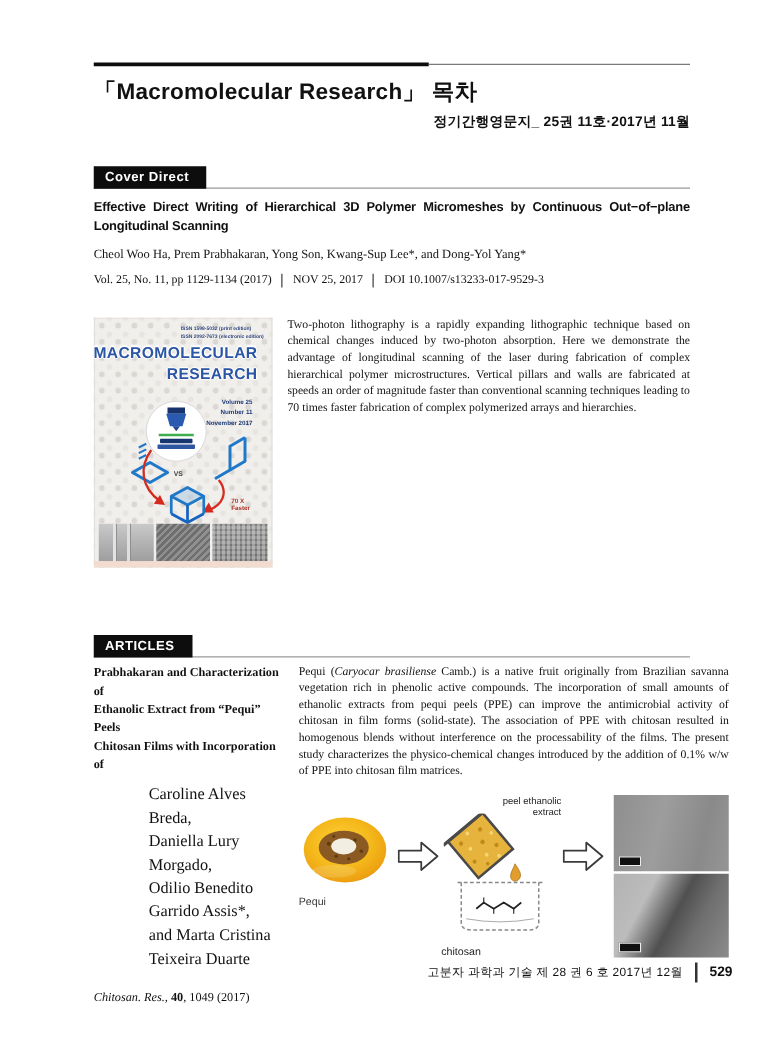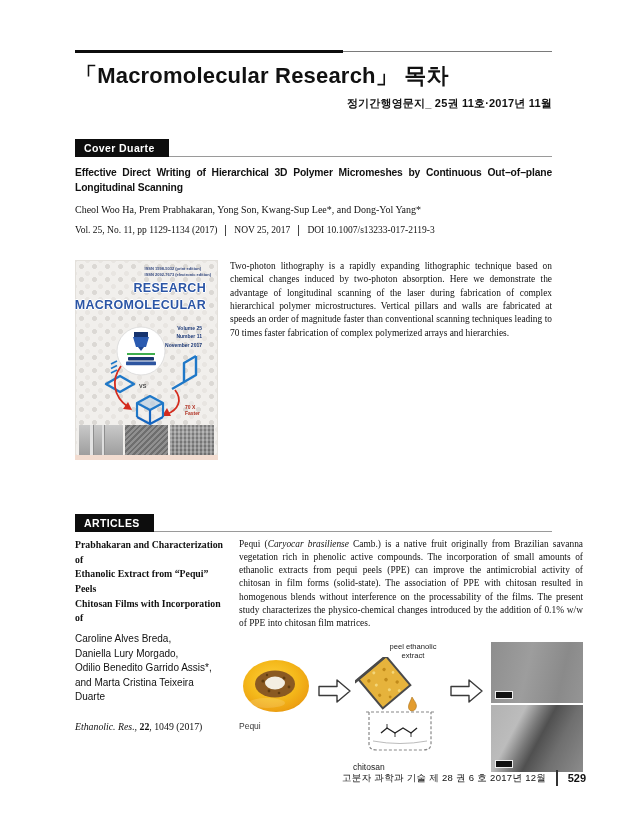--- a/index.html
+++ b/index.html
@@ -8,21 +8,21 @@
     font-family:"Liberation Sans", sans-serif; color:#111;
     -webkit-font-smoothing:antialiased;
   }
   .content { position:absolute; left:75px; top:0; width:477px; }
 
   
   .top-rule { margin-top:50px; position:relative; height:3px; }
   .top-rule .thick { position:absolute; left:0; top:0; width:268px; height:3px; background:#0d0d0d; }
   .top-rule .thin  { position:absolute; left:268px; right:0; top:1px; height:1px; background:#7a7a7a; }
 
-  .page-title { margin:8px 0 0 0; font-size:22px; font-weight:bold; letter-spacing:0.2px; }
+  .page-title { margin:8px 0 0 0; font-size:18px; font-weight:bold; letter-spacing:0.2px; }
   .issue-info { text-align:right; font-weight:bold; font-size:11px; margin-top:5px; letter-spacing:0.2px; }
 
   
   .section-head { position:relative; height:18px; }
   .section-head .head-rule { position:absolute; left:0; right:0; bottom:0; height:1px; background:#9a9a9a; }
   .badge { position:absolute; left:0; bottom:0; background:#0d0d0d; color:#fff;
            font-size:10.5px; font-weight:bold; padding:3px 14px 3px 9px; letter-spacing:0.4px; }
   .head-cover { margin-top:28px; }
   .head-articles { margin-top:54px; }
 
@@ -71,37 +71,37 @@
       linear-gradient(180deg,#9b9b9b,#868686); }
   .cover-pink { position:absolute; left:0; right:0; bottom:0; height:5px; background:#f2dcd0; }
 
   .cover-abstract { flex:1; margin-left:12px; font-family:"Liberation Serif", serif;
                     font-size:9.4px; line-height:1.42; text-align:justify; }
 
   
   .article-row { margin-top:6px; display:flex; }
   .article-left { width:150px; flex:none; }
   .article-title { font-family:"Liberation Serif", serif; font-weight:bold; font-size:9.8px; line-height:1.5; }
-  .article-authors { margin-top:6px; font-family:Liberation Sans, sans-serif; font-size:10px; line-height:1.45; }
+  .article-authors { margin-top:6px; font-family:Liberation Serif, serif; font-size:13px; line-height:1.45;margin-left:44px; }
   .article-cite { margin-top:16px; font-family:"Liberation Serif", serif; font-size:9.8px; }
   .article-cite .j { font-style:italic; }
   .article-cite .v { font-weight:bold; }
   .article-right { flex:1; margin-left:14px; }
   .article-abstract { font-family:"Liberation Serif", serif; font-size:9.4px; line-height:1.4; text-align:justify; }
   .article-abstract .it { font-style:italic;margin-top:36px; }
 
   
   .figure-row { margin-top:12px; height:132px; display:flex; align-items:flex-start; }
   .fig-fruit { width:78px; flex:none; text-align:left; margin-top:16px; }
   .fruit-label { font-size:8.5px; color:#3a3a3a; margin-top:1px; }
   .fig-arrow { flex:none; margin:36px 1px 0 1px; }
   .fig-mid { position:relative; width:96px; height:132px; flex:none; }
   .extract-label { position:absolute; top:0; left:24px; right:0; text-align:center;
                    font-size:7.6px; line-height:1.2; color:#222; }
-  .extract-label span { display:block; }
+  .extract-label span { display:block;text-align:right; }
   .beaker-svg { position:absolute; top:15px; left:2px; }
   .dish-svg { position:absolute; top:68px; left:12px; }
   .dish-label { position:absolute; bottom:2px; left:0; right:0; font-size:8.5px; color:#222; }
   .fig-sem { width:92px; height:130px; flex:none; margin-left:6px; display:flex; flex-direction:column; gap:2px; }
   .sem-top { height:61px; position:relative;
              background:linear-gradient(103deg,#8e8e8e,#9d9d9d 40%,#8a8a8a 75%,#959595); }
   .sem-bottom { flex:1; position:relative;
              background:linear-gradient(118deg,#b2b2b2 0%,#bcbcbc 28%,#7a7a7a 42%,#505050 52%,#6f6f6f 70%,#8c8c8c 100%); }
   .scalebar { position:absolute; left:4px; bottom:4px; width:16px; height:6px;
               background:#111; border:1px solid #eee; }
@@ -119,43 +119,43 @@
 
   <div class="top-rule">
     <div class="thick"></div>
     <div class="thin"></div>
   </div>
   <h1 class="page-title">「Macromolecular Research」 목차</h1>
   <div class="issue-info">정기간행영문지_ 25권 11호·2017년 11월</div>
 
   <div class="section-head head-cover">
     <div class="head-rule"></div>
-    <div class="badge">Cover Duarte</div>
+    <div class="badge">Cover Direct</div>
   </div>
 
   <div class="paper-title">Effective Direct Writing of Hierarchical 3D Polymer Micromeshes by Continuous Out−of−plane Longitudinal Scanning</div>
   <div class="paper-authors">Cheol Woo Ha, Prem Prabhakaran, Yong Son, Kwang-Sup Lee*, and Dong-Yol Yang*</div>
   <div class="paper-cite">
     <span>Vol. 25, No. 11, pp 1129-1134 (2017)</span>
     <span class="cite-sep"></span>
     <span>NOV 25, 2017</span>
     <span class="cite-sep"></span>
-    <span>DOI 10.1007/s13233-017-2119-3</span>
+    <span>DOI 10.1007/s13233-017-9529-3</span>
   </div>
 
   <div class="cover-row">
 
     <div class="cover">
       <div class="cover-issn">
         <div>ISSN 1598-5032 (print edition)</div>
         <div>ISSN 2092-7673 (electronic edition)</div>
       </div>
       <div class="cover-journal">
+        <span>MACROMOLECULAR</span>
         <span>RESEARCH</span>
-        <span>MACROMOLECULAR</span>
       </div>
       <div class="cover-vol">
         <span>Volume 25</span>
         <span>Number 11</span>
         <span>November 2017</span>
       </div>
 
       <svg class="diagram" width="143" height="166" viewBox="0 0 143 166">
 
         <circle cx="66" cy="91" r="24" fill="#ffffff" stroke="#d8d8d8" stroke-width="0.8"></circle>
@@ -215,21 +215,21 @@
         <div>Ethanolic Extract from “Pequi” Peels</div>
         <div>Chitosan Films with Incorporation of</div>
       </div>
       <div class="article-authors">
         <div>Caroline Alves Breda,</div>
         <div>Daniella Lury Morgado,</div>
         <div>Odilio Benedito Garrido Assis*,</div>
         <div>and Marta Cristina Teixeira Duarte</div>
       </div>
       <div class="article-cite">
-        <span class="j">Ethanolic. Res., </span><span class="v">22</span><span>, 1049 (2017)</span>
+        <span class="j">Chitosan. Res., </span><span class="v">40</span><span>, 1049 (2017)</span>
       </div>
     </div>
 
     <div class="article-right">
       <div class="article-abstract">
         <span>Pequi (</span><span class="it">Caryocar brasiliense</span><span> Camb.) is a native fruit originally from Brazilian savanna vegetation rich in phenolic active compounds. The incorporation of small amounts of ethanolic extracts from pequi peels (PPE) can improve the antimicrobial activity of chitosan in film forms (solid-state). The association of PPE with chitosan resulted in homogenous blends without interference on the processability of the films. The present study characterizes the physico-chemical changes introduced by the addition of 0.1% w/w of PPE into chitosan film matrices.</span>
       </div>
 
       <div class="figure-row">
 

